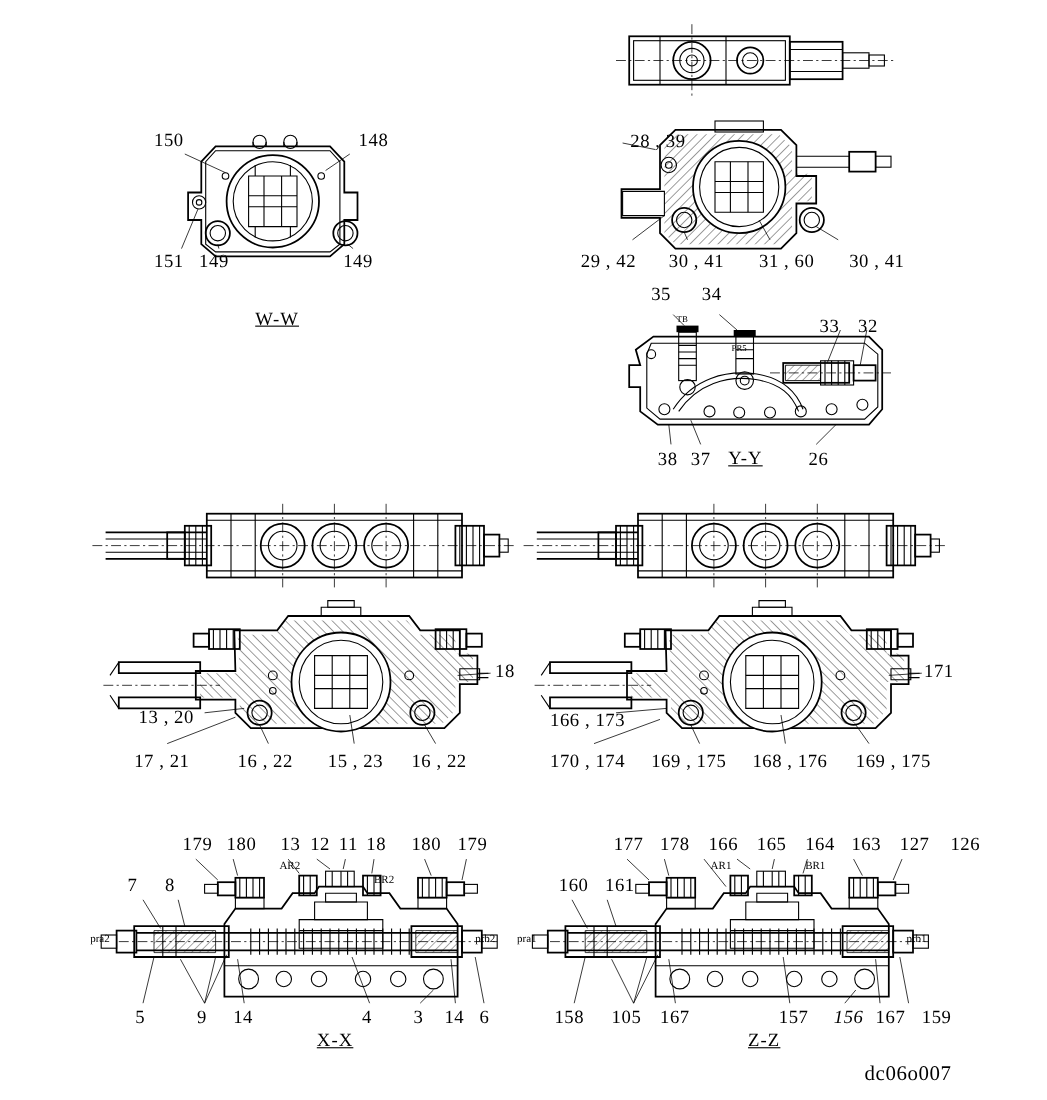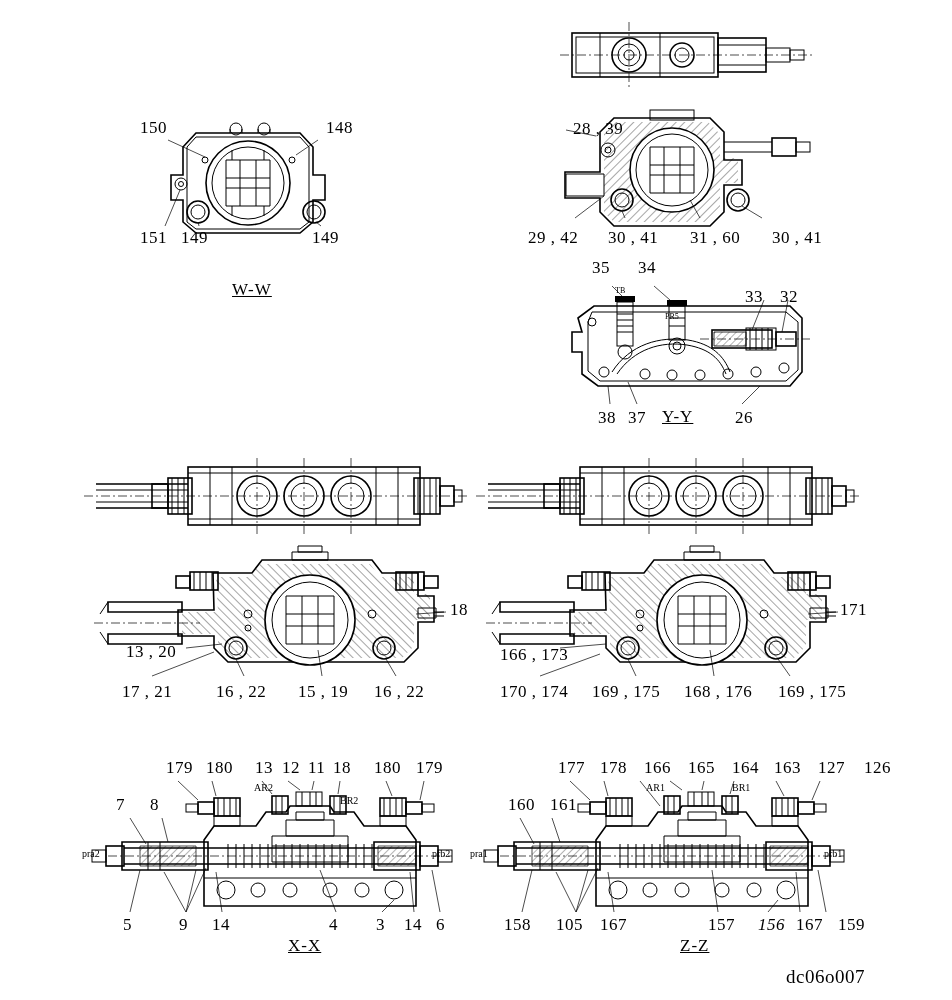--- a/index.html
+++ b/index.html
@@ -512,21 +512,21 @@
 <div class="lbl" style="left:628px; top:408px;">37</div>
 <div class="lbl" style="left:735px; top:408px;">26</div>
 <div class="lbl tiny" style="left:615px; top:286px;">TB</div>
 <div class="lbl tiny" style="left:665px; top:288px;margin-top:24px;">PR5</div>
 <div class="lbl sec" style="left:662px; top:407px;">Y-Y</div>
 
 <div class="lbl" style="left:450px; top:600px;">18</div>
 <div class="lbl" style="left:126px; top:642px;">13 , 20</div>
 <div class="lbl" style="left:122px; top:682px;">17 , 21</div>
 <div class="lbl" style="left:216px; top:682px;">16 , 22</div>
-<div class="lbl" style="left:298px; top:682px;">15 , 19</div>
+<div class="lbl" style="left:298px; top:682px;">15 , 23</div>
 <div class="lbl" style="left:374px; top:682px;">16 , 22</div>
 
 <div class="lbl" style="left:840px; top:600px;">171</div>
 <div class="lbl" style="left:500px; top:645px;">166 , 173</div>
 <div class="lbl" style="left:500px; top:682px;">170 , 174</div>
 <div class="lbl" style="left:592px; top:682px;">169 , 175</div>
 <div class="lbl" style="left:684px; top:682px;">168 , 176</div>
 <div class="lbl" style="left:778px; top:682px;">169 , 175</div>
 
 <div class="lbl" style="left:166px; top:758px;">179</div>

